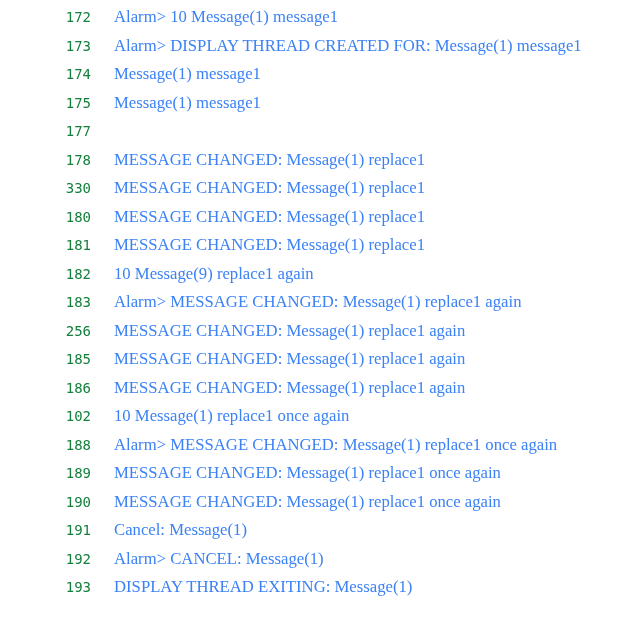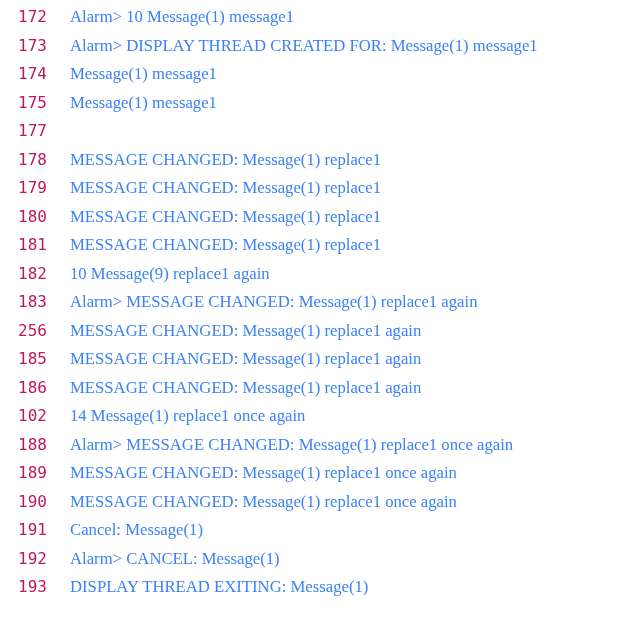--- a/index.html
+++ b/index.html
@@ -26,25 +26,26 @@
     display: flex;
     align-items: baseline;
     height: 28.5px;
     line-height: 28.5px;
     white-space: pre;
   }
   .line-number {
     width: 47px;
     min-width: 47px;
     text-align: right;
-    color: #be185d;
-    font-size: 16px;
+    color: #15803d;
+    font-size: 14px;
     font-family: "DejaVu Sans Mono", "Liberation Mono", monospace;
     letter-spacing: 0px;
     user-select: none;
+    padding-left: 44px;
   }
   .line-text {
     padding-left: 23px;
     color: #3b82f6;
     font-size: 16.7px;
     font-family: Liberation Serif, serif;
     white-space: pre;
     overflow: hidden;
     text-overflow: clip;
   }
@@ -52,28 +53,28 @@
 </head>
 <body>
 
 <div id="output-log">
     <div class="log-line"><span class="line-number">172</span><span class="line-text">Alarm&gt; 10 Message(1) message1</span></div>
     <div class="log-line"><span class="line-number">173</span><span class="line-text">Alarm&gt; DISPLAY THREAD CREATED FOR: Message(1) message1</span></div>
     <div class="log-line"><span class="line-number">174</span><span class="line-text">Message(1) message1</span></div>
     <div class="log-line"><span class="line-number">175</span><span class="line-text">Message(1) message1</span></div>
     <div class="log-line"><span class="line-number">177</span></div>
     <div class="log-line"><span class="line-number">178</span><span class="line-text">MESSAGE CHANGED: Message(1) replace1</span></div>
-    <div class="log-line"><span class="line-number">179</span><span class="line-text">MESSAGE CHANGED: Message(1) replace1</span></div>
+    <div class="log-line"><span class="line-number">330</span><span class="line-text">MESSAGE CHANGED: Message(1) replace1</span></div>
     <div class="log-line"><span class="line-number">180</span><span class="line-text">MESSAGE CHANGED: Message(1) replace1</span></div>
     <div class="log-line"><span class="line-number">181</span><span class="line-text">MESSAGE CHANGED: Message(1) replace1</span></div>
     <div class="log-line"><span class="line-number">182</span><span class="line-text">10 Message(9) replace1 again</span></div>
     <div class="log-line"><span class="line-number">183</span><span class="line-text">Alarm&gt; MESSAGE CHANGED: Message(1) replace1 again</span></div>
     <div class="log-line"><span class="line-number">256</span><span class="line-text">MESSAGE CHANGED: Message(1) replace1 again</span></div>
     <div class="log-line"><span class="line-number">185</span><span class="line-text">MESSAGE CHANGED: Message(1) replace1 again</span></div>
     <div class="log-line"><span class="line-number">186</span><span class="line-text">MESSAGE CHANGED: Message(1) replace1 again</span></div>
-    <div class="log-line"><span class="line-number">102</span><span class="line-text">14 Message(1) replace1 once again</span></div>
+    <div class="log-line"><span class="line-number">102</span><span class="line-text">10 Message(1) replace1 once again</span></div>
     <div class="log-line"><span class="line-number">188</span><span class="line-text">Alarm&gt; MESSAGE CHANGED: Message(1) replace1 once again</span></div>
     <div class="log-line"><span class="line-number">189</span><span class="line-text">MESSAGE CHANGED: Message(1) replace1 once again</span></div>
     <div class="log-line"><span class="line-number">190</span><span class="line-text">MESSAGE CHANGED: Message(1) replace1 once again</span></div>
     <div class="log-line"><span class="line-number">191</span><span class="line-text">Cancel: Message(1)</span></div>
     <div class="log-line"><span class="line-number">192</span><span class="line-text">Alarm&gt; CANCEL: Message(1)</span></div>
     <div class="log-line"><span class="line-number">193</span><span class="line-text">DISPLAY THREAD EXITING: Message(1)</span></div>
   </div>
 
 </body></html>

